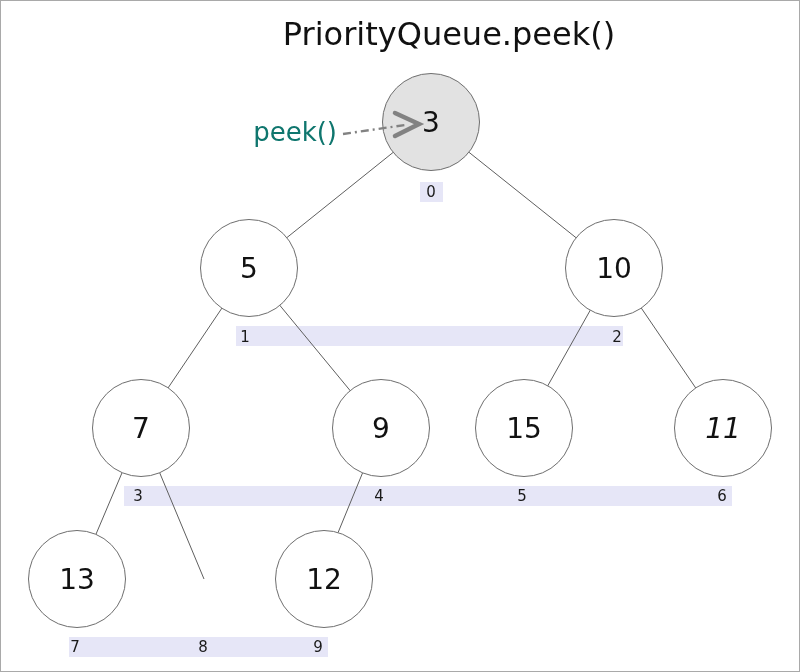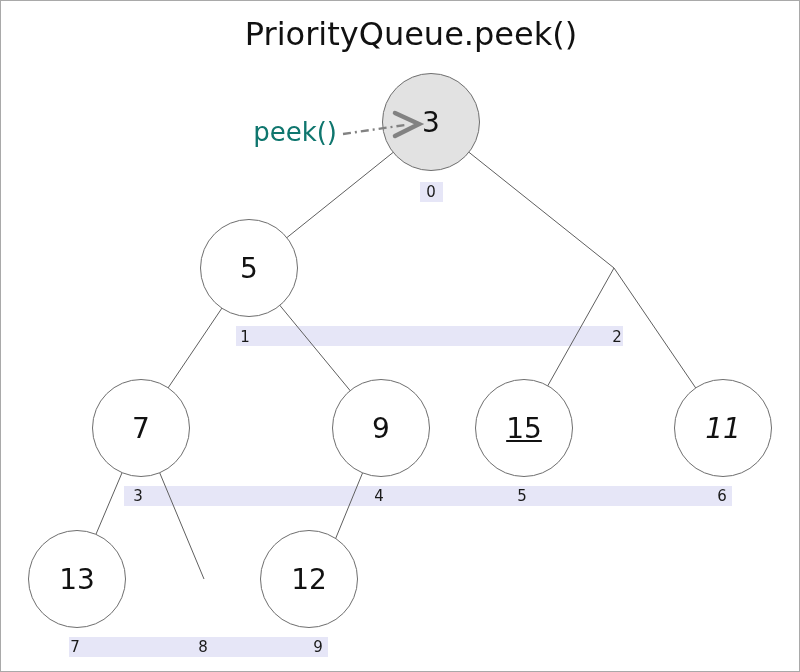--- a/index.html
+++ b/index.html
@@ -7,21 +7,21 @@
     position: relative;
     width: 798px;
     height: 670px;
     border: 1px solid #a9a9a9;
     background: #ffffff;
     font-family: "DejaVu Sans", sans-serif;
     overflow: hidden;
   }
   .title {
     position: absolute;
-    left: 410px;
+    left: 448px;
     top: 14px;
     transform: translateX(-50%);
     font-size: 32px;
     color: #111111;
     white-space: nowrap;
   }
   .layer {
     position: absolute;
     left: 0; top: 0;
     width: 800px; height: 672px;
@@ -87,26 +87,27 @@
     <line x1="248" y1="267" x2="380" y2="427" stroke-width="1" stroke="#5f5f5f"></line>
     <line x1="613" y1="267" x2="523" y2="427" stroke-width="1" stroke="#5f5f5f"></line>
     <line x1="613" y1="267" x2="722" y2="427" stroke-width="1" stroke="#5f5f5f"></line>
     <line x1="140" y1="427" x2="76" y2="578" stroke-width="1" stroke="#5f5f5f"></line>
     <line x1="140" y1="427" x2="203" y2="578" stroke-width="1" stroke="#5f5f5f"></line>
     <line x1="380" y1="427" x2="318" y2="578" stroke-width="1" stroke="#5f5f5f"></line>
   </svg>
 
   <div class="node highlighted" style="left:381px; top:72px;">3</div>
   <div class="node" style="left:199px; top:218px;">5</div>
+  <div class="node" style="left:564px; top:218px;">10</div>
   <div class="node" style="left:91px;  top:378px;">7</div>
   <div class="node" style="left:331px; top:378px;">9</div>
-  <div class="node" style="left:474px; top:378px;text-decoration:underline;">15</div>
+  <div class="node" style="left:474px; top:378px;">15</div>
   <div class="node" style="left:673px; top:378px;font-style:italic;">11</div>
   <div class="node" style="left:27px;  top:529px;">13</div>
-  <div class="node" style="left:259px; top:529px;">12</div>
+  <div class="node" style="left:274px; top:529px;">12</div>
 
   <span class="idx" style="left:430px; top:191px;">0</span>
   <span class="idx" style="left:244px; top:336px;">1</span>
   <span class="idx" style="left:616px; top:336px;">2</span>
   <span class="idx" style="left:137px; top:495px;">3</span>
   <span class="idx" style="left:378px; top:495px;">4</span>
   <span class="idx" style="left:521px; top:495px;">5</span>
   <span class="idx" style="left:721px; top:495px;">6</span>
   <span class="idx" style="left:74px;  top:646px;">7</span>
   <span class="idx" style="left:202px; top:646px;">8</span>

